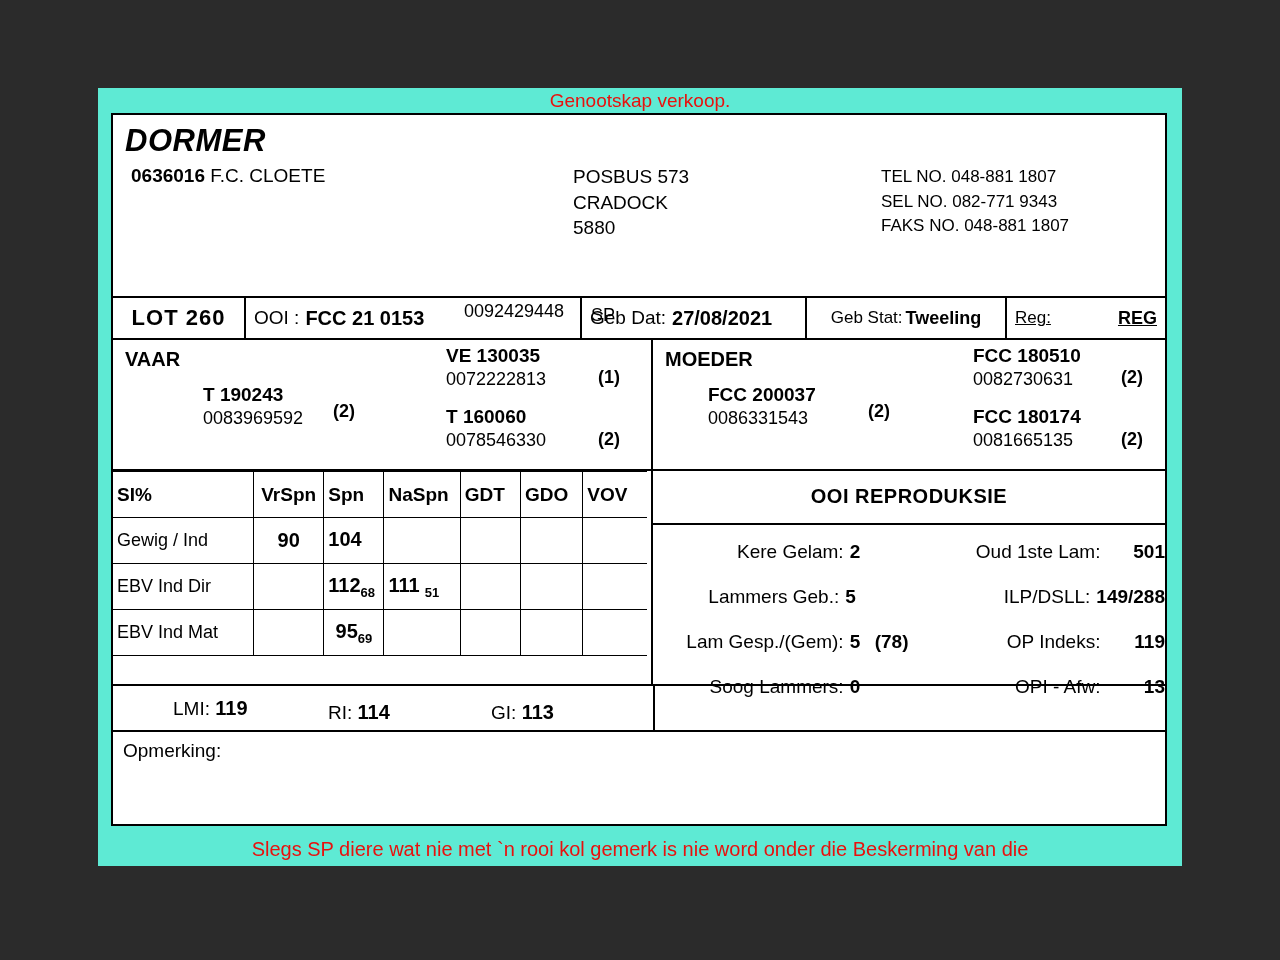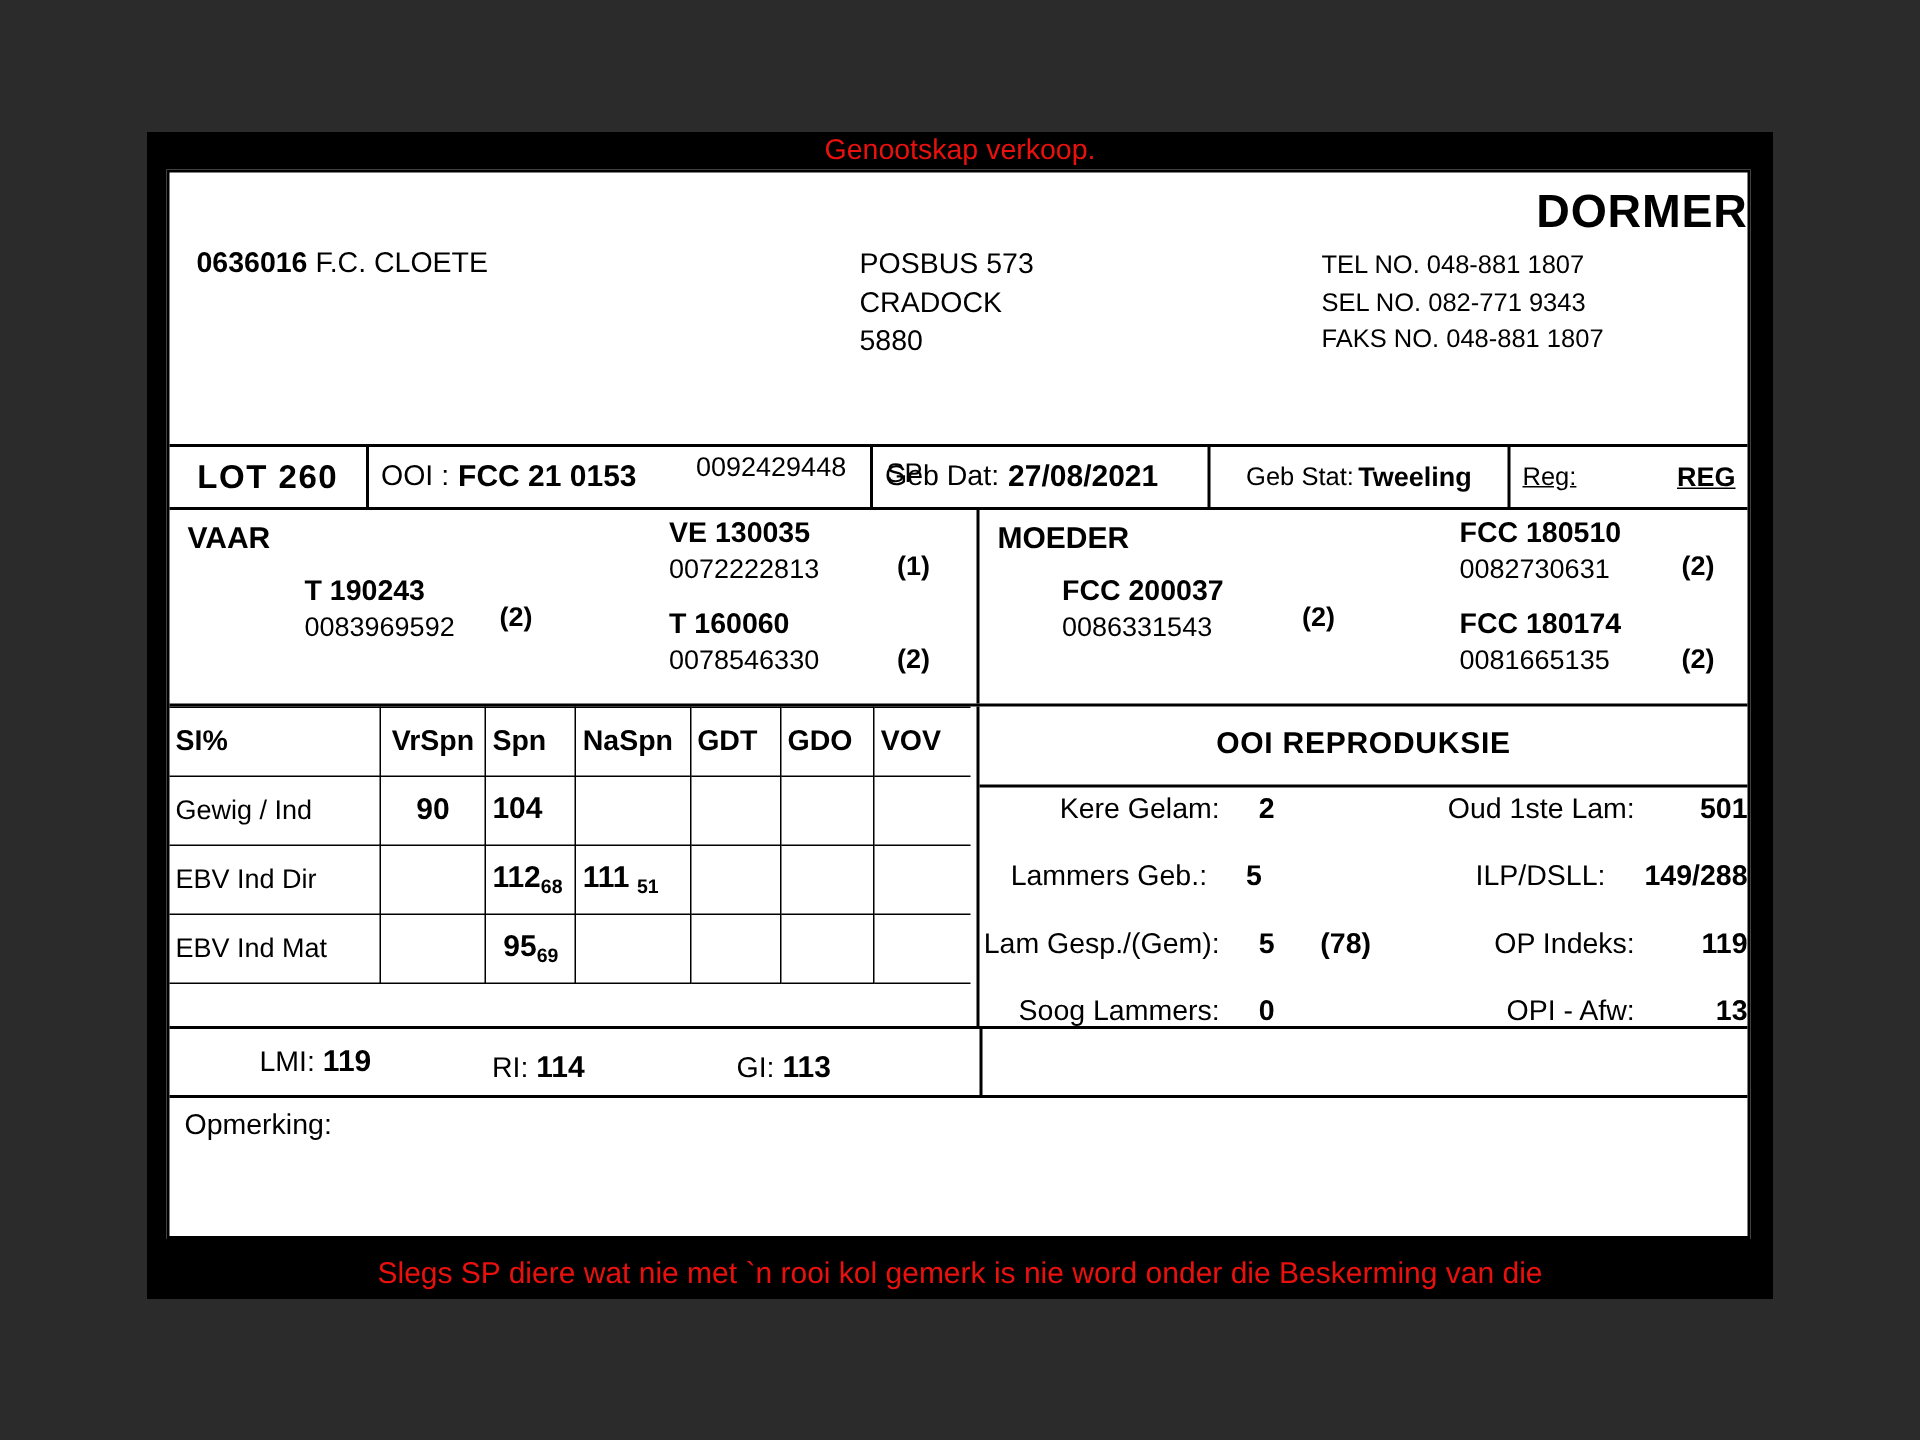--- a/index.html
+++ b/index.html
@@ -10,21 +10,21 @@
     height: 960px;
     overflow: hidden;
     font-family: "Liberation Sans", sans-serif;
   }
   #page {
     position: absolute;
     left: 98px;
     top: 88px;
     width: 1084px;
     height: 778px;
-    background: #000000;
+    background: #5eead4;
   }
   .top-note {
     position: absolute;
     left: 0;
     top: 2px;
     width: 100%;
     text-align: center;
     color: #e8110e;
     font-size: 19px;
     font-family: "Liberation Sans", sans-serif;
@@ -53,24 +53,25 @@
   .hdr {
     position: relative;
     height: 183px;
     border-bottom: 2px solid #000;
     box-sizing: border-box;
   }
   .breed {
     position: absolute;
     left: 12px; right: 0;
     top: 8px;
-    text-align: right;
+    text-align: left;
     font-size: 31px;
     font-weight: bold;
     letter-spacing: 0.5px;
+    font-style: italic;
   }
   .owner {
     position: absolute;
     left: 18px;
     top: 50px;
     font-size: 19px;
   }
   .owner b { font-weight: bold; }
   .addr {
     position: absolute;
@@ -180,21 +181,21 @@
   table.idx .c-gdo { width: 62px; }
   table.idx .c-vov { width: 64px; border-right: none; }
   .bignum { font-weight: bold; font-size: 20px; }
   .subnum { font-size: 13px; font-weight: bold; vertical-align: sub; }
   .cen { text-align: center; }
 
   .reprowrap { flex: 1; position: relative; box-sizing: border-box; }
   .repro-title { text-align: center; font-size: 20px; font-weight: bold; margin-top: 14px; letter-spacing: 0.5px;}
   .repro-sep { position: absolute; left: 0; top: 52px; width: 100%; border-top: 2px solid #000; }
   .repro-grid { position: absolute; left: 0; top: 58px; width: 100%; }
-  .rrow { display: flex; height: 45px; font-size: 19px; gap: 20px; }
+  .rrow { display: flex; height: 45px; align-items: center; font-size: 19px; }
   .rc1 { width: 228px; text-align: right; padding-right: 6px; }
   .rc2 { width: 30px; font-weight: bold; text-align: left; }
   .rc2b { width: 85px; font-weight: bold; text-align: left; }
   .rc3 { width: 185px; text-align: right; padding-right: 6px; }
   .rc4 { width: 70px; font-weight: bold; text-align: right; }
 
   
   .lmirow {
     position: relative;
     height: 46px;

